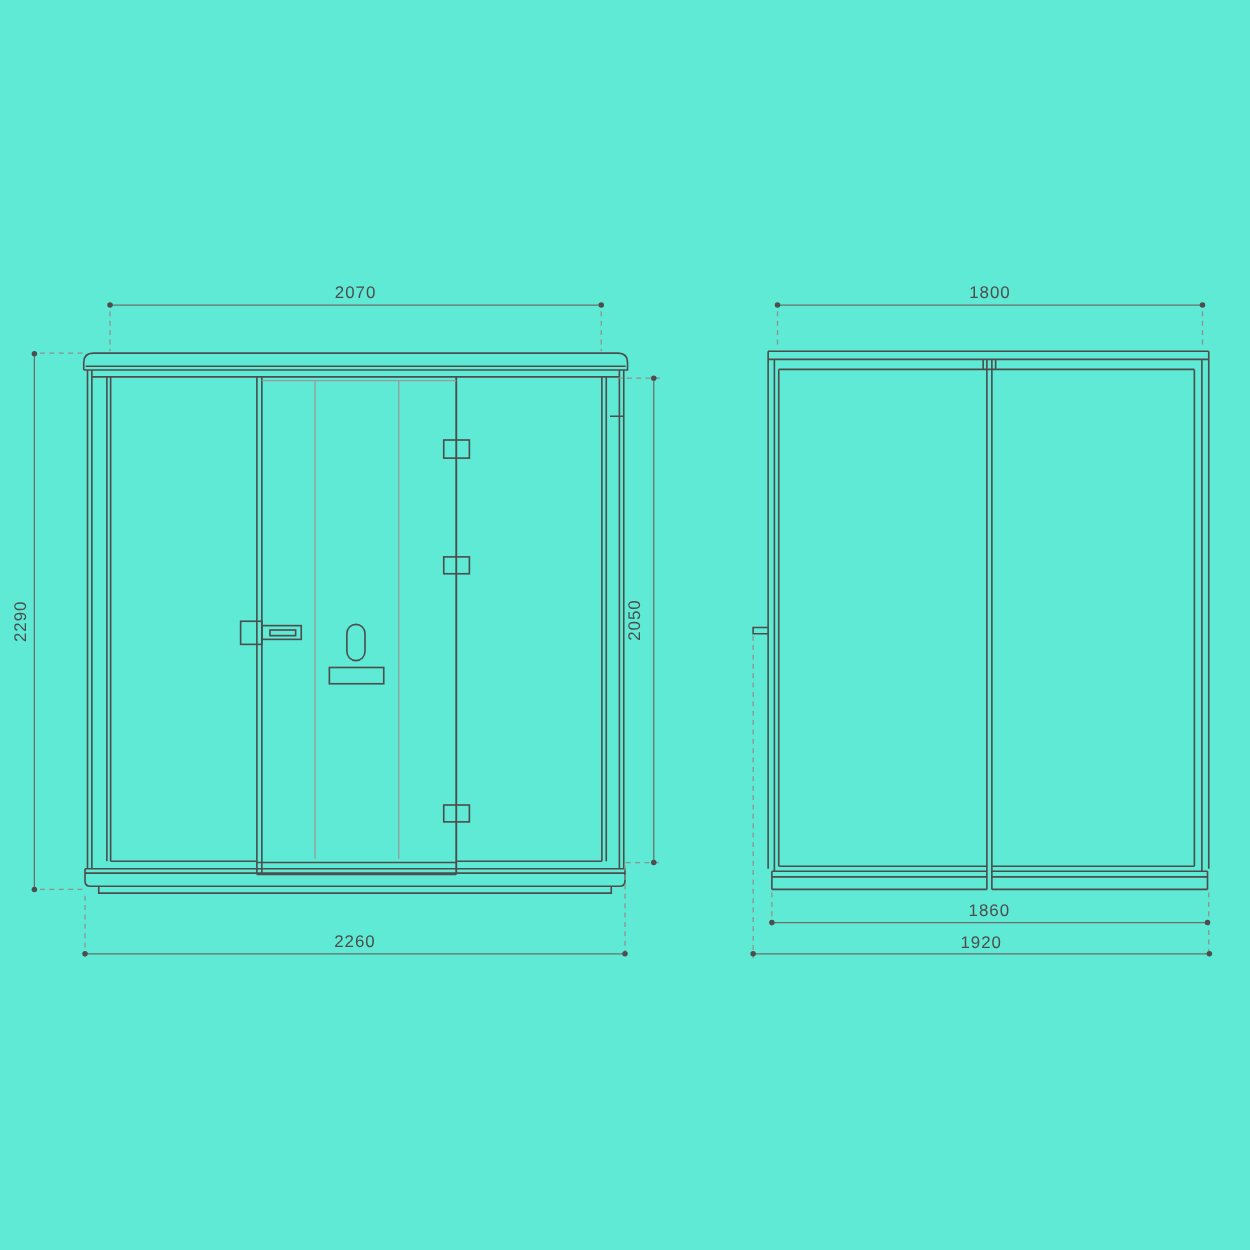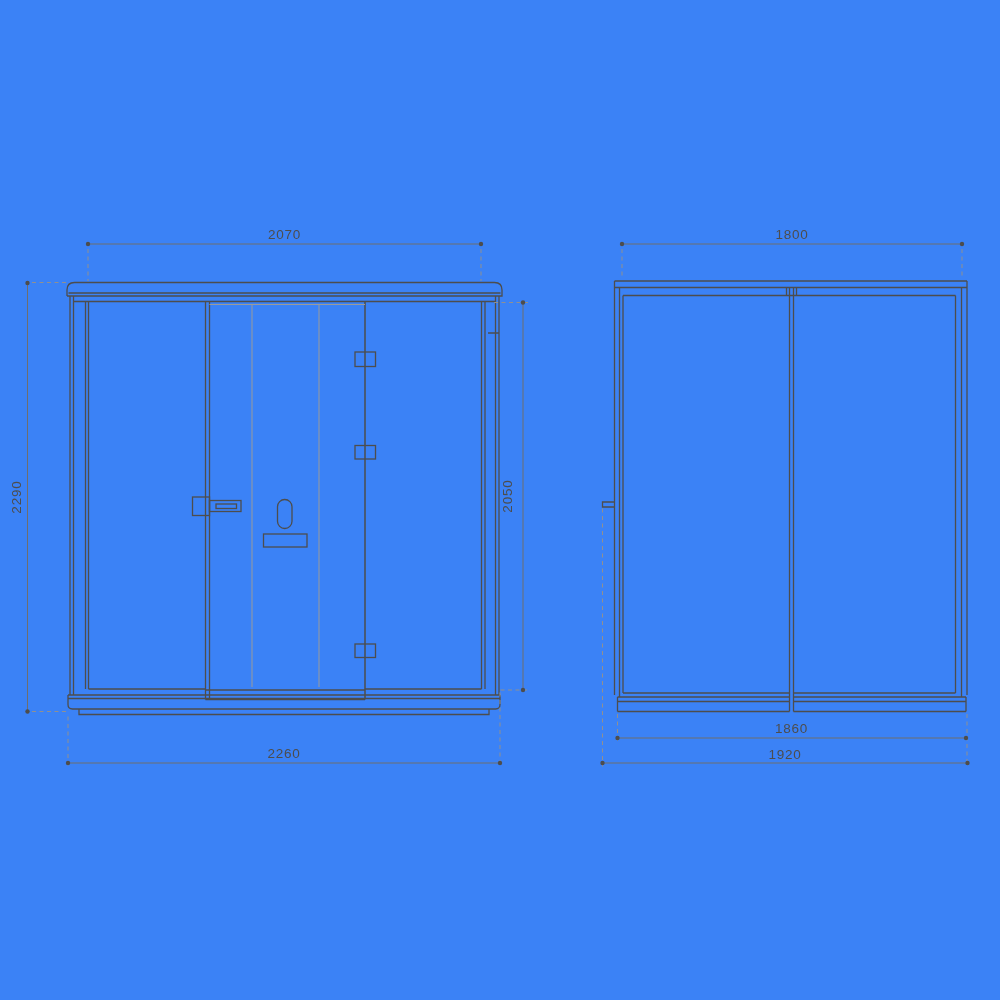--- a/index.html
+++ b/index.html
@@ -1,16 +1,16 @@
 <!DOCTYPE html>
 <html><head>
 <meta charset="utf-8">
 <style>
   html,body{margin:0;padding:0;background:#ffffff;}
-  .stage{position:relative;width:1000px;height:1000px;background:#3b82f6;overflow:hidden;}
+  .stage{position:relative;width:1000px;height:1000px;background:#5eead4;overflow:hidden;}
   svg{display:block;}
   svg text{font-family:"Liberation Sans","DejaVu Sans",sans-serif;font-size:13.5px;fill:#4d4d4d;letter-spacing:0.8px;}
   .ln{stroke:#4d4d4d;stroke-width:1.3;fill:none;stroke-linecap:butt;}
   .ln-th{stroke:#4d4d4d;stroke-width:1.5;fill:none;}
   .lt{stroke:#9a9a9a;stroke-width:1;fill:none;}
   .dim{stroke:#6e6e6e;stroke-width:1;fill:none;}
   .dash{stroke:#909090;stroke-width:1;fill:none;stroke-dasharray:4 3.5;}
   .dot{fill:#4d4d4d;stroke:none;}
 </style>
 </head>

